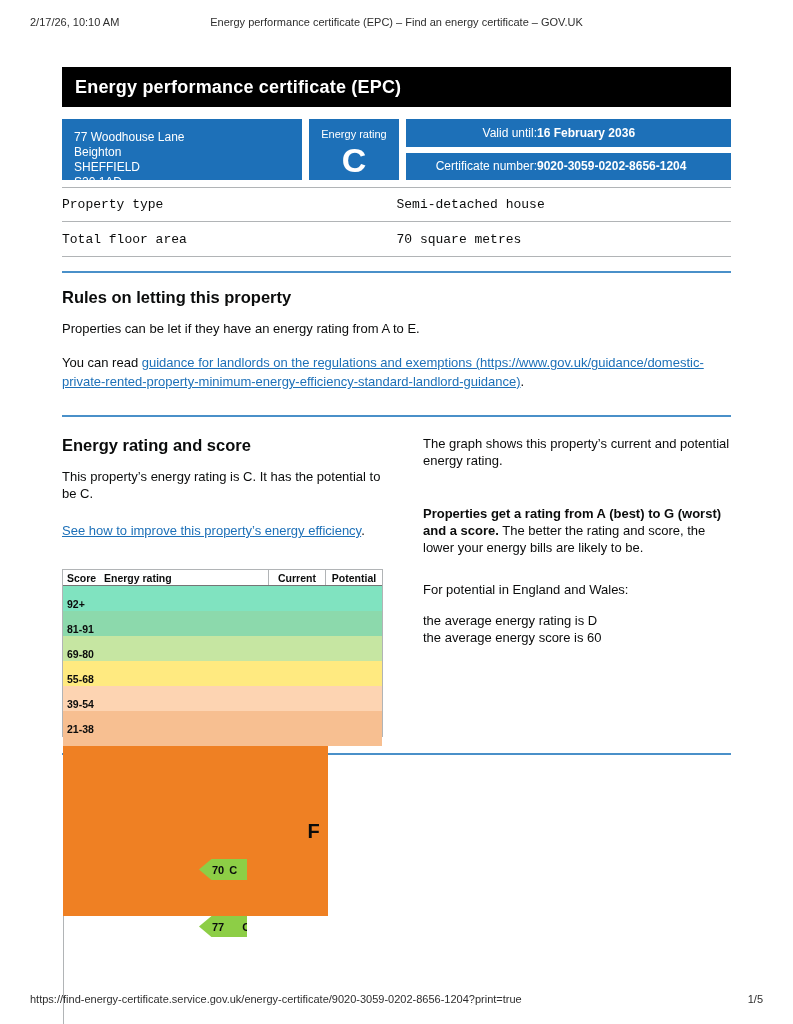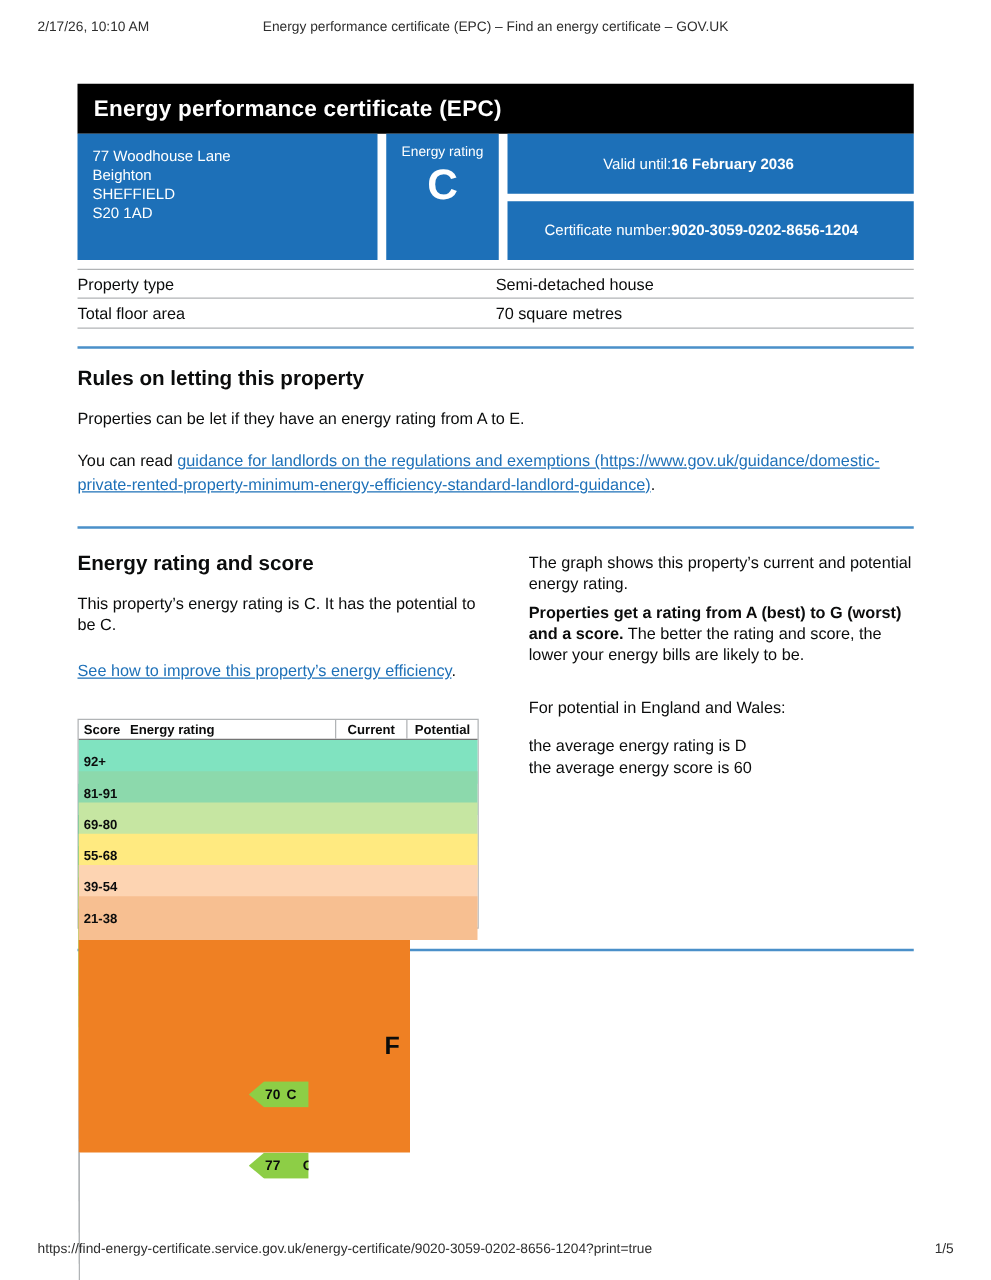--- a/index.html
+++ b/index.html
@@ -10,54 +10,54 @@
   .print-header { position: absolute; top: 16px; left: 28px; right: 28px;
     font-size: 11px; color: #2e2e2e; height: 14px; }
   .print-header .dt { position: absolute; left: 2px; top: 0; }
   .print-header .pt { position: absolute; left: 0; right: 0; text-align: center; top: 0; }
 
   .content { position: absolute; left: 62px; top: 67px; width: 669px; }
 
   .banner { height: 40px; background: #000; color: #fff; font-size: 18px;
     font-weight: bold; line-height: 40px; padding-left: 13px; letter-spacing: .2px; }
 
-  .summary { display: flex; gap: 7px; margin-top: 0; height: 101px; }
+  .summary { display: flex; gap: 7px; margin-top: 12px; height: 61px; }
   .box { background: #1d70b8; color: #fff; }
   .addr { flex: 0 0 240px; font-size: 12px; line-height: 15px; padding: 11px 12px; }
   .rating-box { flex: 0 0 90px; text-align: center; padding-top: 9px; }
   .rating-box .lbl { font-size: 11px; }
   .rating-box .big { font-size: 34px; font-weight: bold; line-height: 38px; margin-top: 1px; }
   .validity { flex: 1; display: flex; flex-direction: column; gap: 6px; }
   .vrow { flex: 1; display: flex; align-items: center; font-size: 12px; padding-left: 13px; }
   .vrow .vl { width: 118px; text-align: right; }
   .vrow .vv { font-weight: bold; }
 
   .ptable { margin-top: 7px; }
-  .prow { display: flex; align-items: center; height: 24px; font-size: 13px;
-    border-bottom: 1px solid #b1b4b6; }
+  .prow { display: flex; align-items: center; height: 35px; font-size: 13px;
+    border-bottom: 1px solid #b1b4b6; font-family: Liberation Mono, monospace; }
   .prow:first-child { border-top: 1px solid #b1b4b6; }
   .prow .pl { flex: 0 0 50%; }
   .prow .pv { flex: 0 0 50%; }
 
   .bluehr { border: none; border-top: 2px solid #4a90c9; margin-top: 14px; }
 
   h2 { font-size: 16.5px; font-weight: bold; margin-top: 15px; }
   .body-text { font-size: 13px; line-height: 16px; }
   p.gap1 { margin-top: 14px; }
   p.gap2 { margin-top: 16px; line-height: 19px; }
   a.govlink { color: #1d70b8; text-decoration: underline; cursor: pointer; }
 
   .two-col { display: flex; margin-top: 2px; }
   .col-left { flex: 0 0 332px; }
   .col-right { flex: 0 0 308px; margin-left: 29px; padding-top: 17px; }
   .col-left h2 { margin-top: 17px; }
   .col-left .desc { margin-top: 13px; line-height: 17px; }
   .col-left .improve { margin-top: 19px; line-height: 19px; }
   .col-right p { font-size: 13px; line-height: 16.5px; }
-  .col-right .p2 { margin-top: 6px; line-height: 17px; }
+  .col-right .p2 { margin-top: 36px; line-height: 17px; }
   .col-right .p3 { margin-top: 26px; }
   .col-right .p4 { margin-top: 13px; line-height: 17.5px; }
 
   .chart { margin-top: 29px; width: 321px; border: 1px solid #b1b4b6; font-size: 10.5px; }
   .chart-head { display: flex; height: 16px; border-bottom: 1px solid #757575; font-weight: bold; }
   .chart-head > div { display: flex; align-items: center; }
   .cc-score { flex: 0 0 35px; padding-left: 4px; }
   .cc-band  { flex: 0 0 170px; padding-left: 6px; }
   .cc-cur   { flex: 0 0 57px; border-left: 1px solid #b1b4b6; justify-content: center; }
   .cc-pot   { flex: 0 0 57px; border-left: 1px solid #b1b4b6; justify-content: center; }

